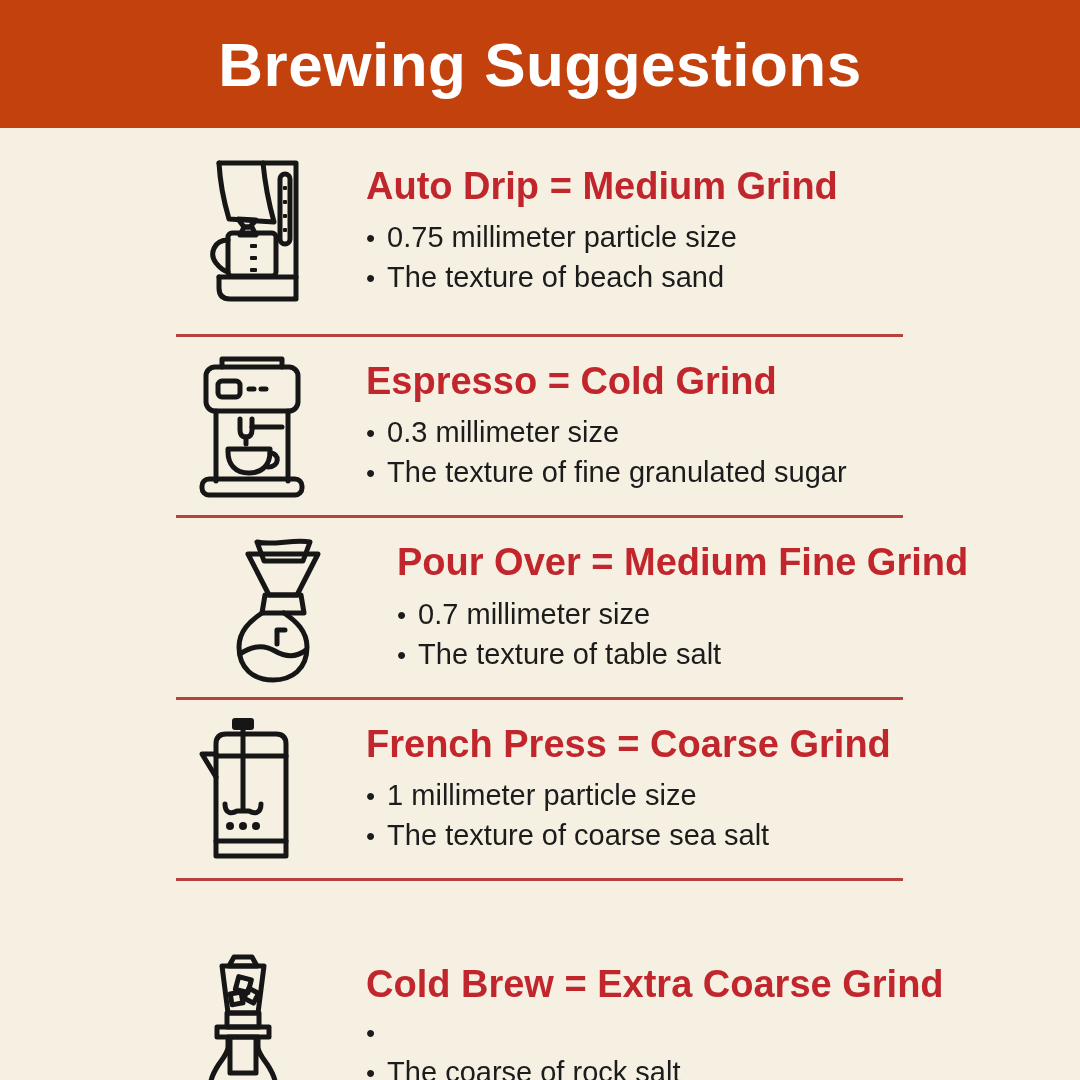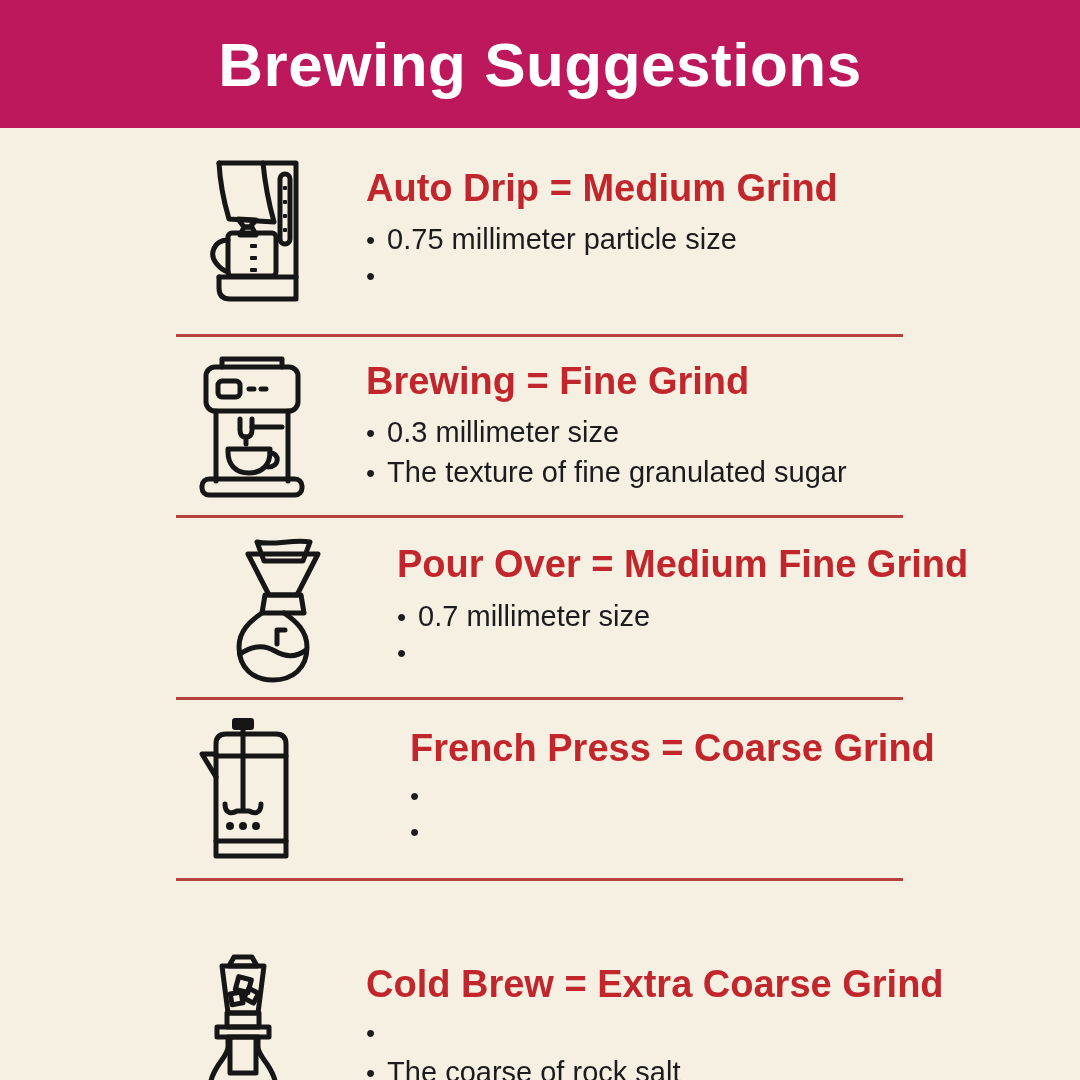--- a/index.html
+++ b/index.html
@@ -13,40 +13,40 @@
   .poster {
     width: 1080px;
     height: 1080px;
     background: #f6f0e3;
     overflow: hidden;
     position: relative;
   }
   .banner {
     width: 100%;
     height: 128px;
-    background: #be185d;
+    background: #c2410c;
     display: flex;
     align-items: center;
     justify-content: center;
     text-align: center;
   }
   .banner-title {
     color: #ffffff;
     font-size: 62px;
     font-weight: bold;
     letter-spacing: 0.5px;
   }
   .row {
     display: flex;
     align-items: center;
   }
   .row.r1 { height: 206px; }
   .row.r2 { height: 178px; }
   .row.r3 { height: 179px; margin-left: 31px; }
-  .row.r4 { height: 178px; gap: 44px; }
+  .row.r4 { height: 178px; }
   .row.r5 { height: 199px; margin-top: 47px; }
   .icon-cell {
     flex: none;
     width: 132px;
     margin-left: 176px;
     display: flex;
     align-items: center;
     justify-content: center;
   }
   .icon-cell svg {
@@ -125,20 +125,21 @@
       </svg>
     </div>
     <div class="text-cell">
       <div class="section-heading">Auto Drip = Medium Grind</div>
       <div class="bullet-line">
           <span class="bullet-dot">•</span>
           <span>0.75 millimeter particle size</span>
         </div>
       <div class="bullet-line">
           <span class="bullet-dot">•</span>
+          <span>The texture of beach sand</span>
         </div>
     </div>
   </div>
 
   <div class="divider"></div>
 
   <div class="row r2">
     <div class="icon-cell">
       <svg width="126" height="150" viewBox="0 0 120 150">
         <path class="icon-stroke" d="M40 16 V8 H100 V16"></path>
@@ -148,21 +149,21 @@
         <path class="icon-stroke" d="M34 60 V130 M106 60 V130"></path>
         <path class="icon-stroke" d="M58 68 V79 Q58 86 64 86 Q70 86 70 79 V68"></path>
         <path class="icon-stroke" d="M70 76 H100"></path>
         <path class="icon-stroke" d="M64 86 V93"></path>
         <path class="icon-stroke" d="M46 98 H88 V101 C88 113 81 122 67 122 C53 122 46 113 46 101 Z"></path>
         <path class="icon-stroke" d="M88 102 C98 102 98 116 86 116"></path>
         <rect class="icon-stroke" x="20" y="128" width="100" height="16" rx="7"></rect>
       </svg>
     </div>
     <div class="text-cell">
-      <div class="section-heading">Brewing = Fine Grind</div>
+      <div class="section-heading">Espresso = Cold Grind</div>
       <div class="bullet-line">
           <span class="bullet-dot">•</span>
           <span>0.3 millimeter size</span>
         </div>
       <div class="bullet-line">
           <span class="bullet-dot">•</span>
           <span>The texture of fine granulated sugar</span>
         </div>
     </div>
   </div>
@@ -181,20 +182,21 @@
       </svg>
     </div>
     <div class="text-cell">
       <div class="section-heading">Pour Over = Medium Fine Grind</div>
       <div class="bullet-line">
           <span class="bullet-dot">•</span>
           <span>0.7 millimeter size</span>
         </div>
       <div class="bullet-line">
           <span class="bullet-dot">•</span>
+          <span>The texture of table salt</span>
         </div>
     </div>
   </div>
 
   <div class="divider"></div>
 
   <div class="row r4">
     <div class="icon-cell">
       <svg width="126" height="150" viewBox="0 0 120 150">
         <rect class="icon-fill" x="50" y="4" width="22" height="12" rx="3"></rect>
@@ -206,23 +208,25 @@
         <circle class="icon-fill" cx="48" cy="112" r="4"></circle>
         <circle class="icon-fill" cx="61" cy="112" r="4"></circle>
         <circle class="icon-fill" cx="74" cy="112" r="4"></circle>
         <path class="icon-stroke" d="M34 127 H104"></path>
       </svg>
     </div>
     <div class="text-cell">
       <div class="section-heading">French Press = Coarse Grind</div>
       <div class="bullet-line">
           <span class="bullet-dot">•</span>
-        </div>
-      <div class="bullet-line">
-          <span class="bullet-dot">•</span>
+          <span>1 millimeter particle size</span>
+        </div>
+      <div class="bullet-line">
+          <span class="bullet-dot">•</span>
+          <span>The texture of coarse sea salt</span>
         </div>
     </div>
   </div>
 
   <div class="divider"></div>
 
   <div class="row r5">
     <div class="icon-cell">
       <svg width="126" height="150" viewBox="0 0 120 150">
         <path class="icon-stroke" d="M52 4 H70 L75 13 H47 Z"></path>

